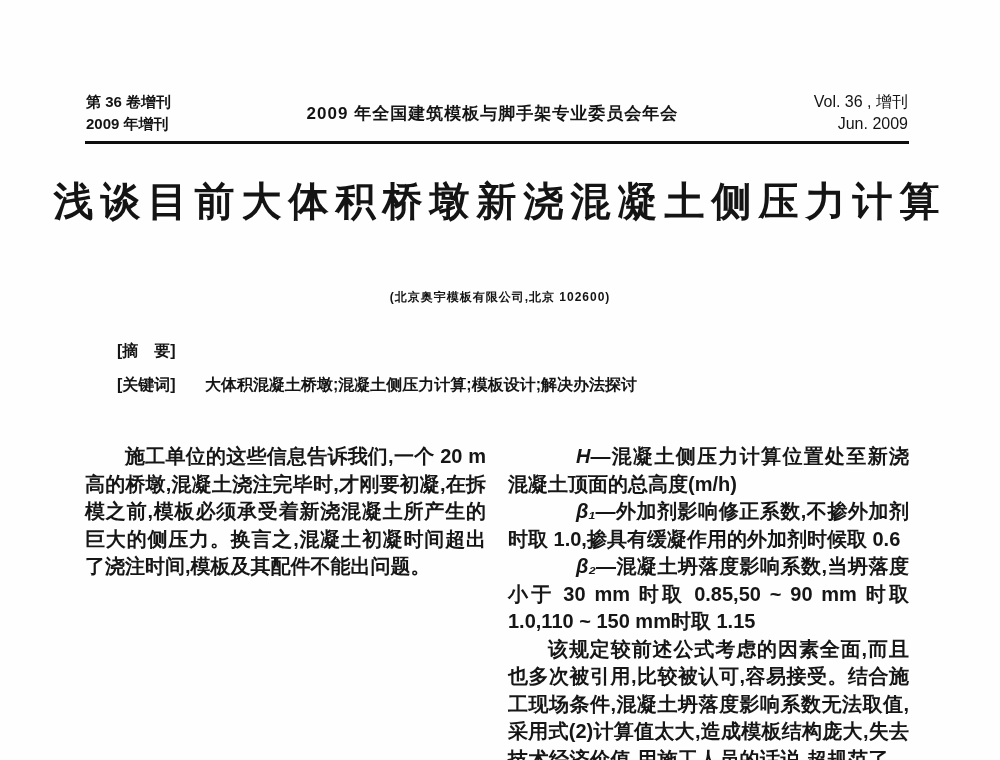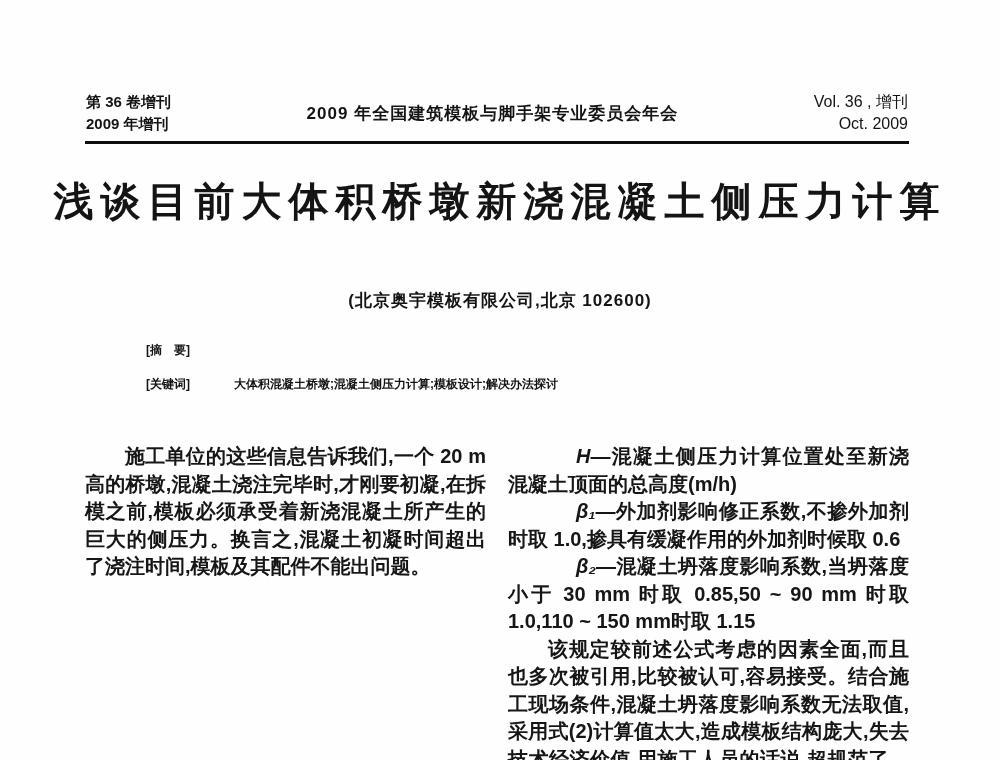--- a/index.html
+++ b/index.html
@@ -17,24 +17,24 @@
 
   .rule{position:absolute;top:141px;left:85px;width:824px;height:3px;background:#0e0e0e;}
 
   .title{position:absolute;top:174px;left:0;width:1000px;text-align:center;
     font-family:"Liberation Serif","DejaVu Serif",serif;
     font-size:40px;font-weight:700;letter-spacing:7px;white-space:nowrap;}
 
   .author{position:absolute;top:258px;left:0;width:1000px;text-align:center;
     font-size:20px;font-weight:600;letter-spacing:3px;}
   .affil{position:absolute;top:289px;left:0;width:1000px;text-align:center;
-    font-size:17px;font-weight:600;letter-spacing:1px;}
+    font-size:12px;font-weight:600;letter-spacing:1px;}
 
   .abstract{position:absolute;top:337px;left:117px;width:790px;
-    font-size:12px;line-height:27px;font-weight:600;margin-left:29px;}
+    font-size:16px;line-height:27px;font-weight:600;}
   .abs-row{display:flex;}
   .abs-label{flex:0 0 88px;white-space:nowrap;font-weight:700;}
   .abs-text{flex:1;text-align:justify;}
   .kw-row{margin-top:7px;}
 
   .columns{position:absolute;top:443px;left:85px;width:824px;display:flex;gap:22px;}
   .col{width:401px;font-size:20px;line-height:27.5px;text-align:justify;
     font-weight:600;color:#161616;}
   .col p{margin:0;text-indent:2em;}
   .col p.def{text-indent:3.4em;}
@@ -46,21 +46,21 @@
 <div class="page">
 
   <div class="header">
     <div class="h-left">
       <div>第 36 卷增刊</div>
       <div>2009 年增刊</div>
     </div>
     <div class="h-center">2009 年全国建筑模板与脚手架专业委员会年会</div>
     <div class="h-right">
       <div>Vol. 36 , 增刊</div>
-      <div>Oct. 2009</div>
+      <div>Jun. 2009</div>
     </div>
   </div>
 
   <div class="rule"></div>
 
   <div class="title">浅谈目前大体积桥墩新浇混凝土侧压力计算</div>
 
   <div class="affil">(北京奥宇模板有限公司,北京  102600)</div>
 
   <div class="abstract">

